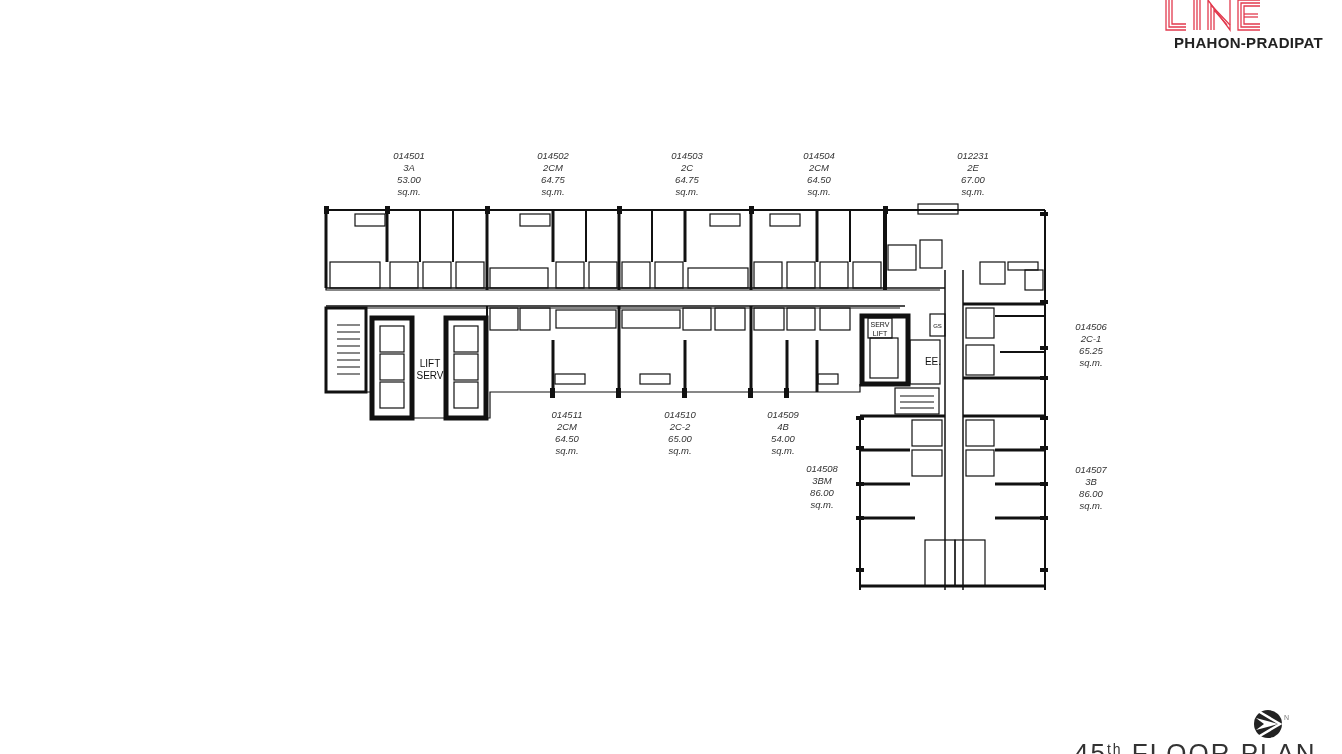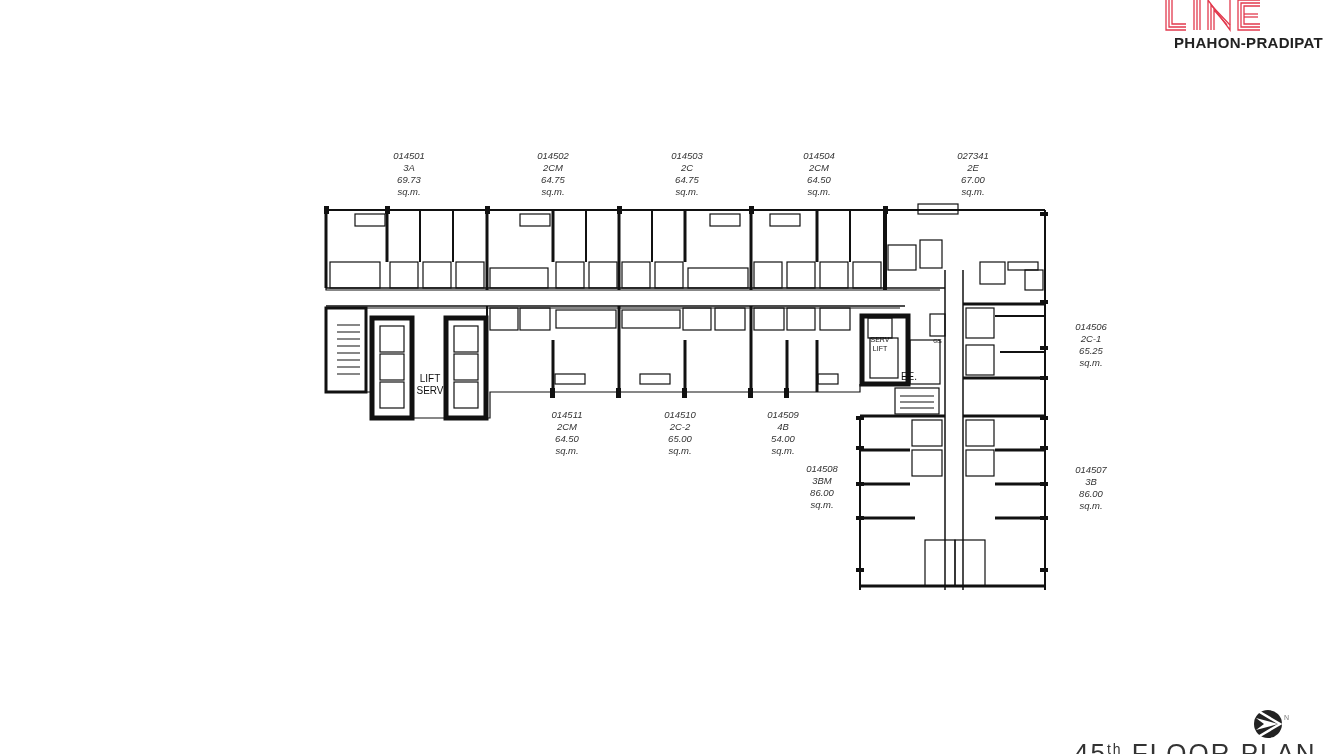--- a/index.html
+++ b/index.html
@@ -2,21 +2,21 @@
 <html><head>
 <meta charset="utf-8">
 <style>
   html,body{margin:0;padding:0;background:#fff;}
   body{width:1342px;height:754px;position:relative;overflow:hidden;font-family:"Liberation Sans",sans-serif;color:#222;}
   .logo{position:absolute;left:1160px;top:0;width:130px;height:48px;}
   .logo-sub{position:absolute;left:1174px;top:34px;font-size:15px;font-weight:bold;letter-spacing:0.3px;color:#222;}
   .plan{position:absolute;left:0;top:0;width:1342px;height:754px;}
   .unit-label{position:absolute;text-align:center;font-size:9.5px;line-height:12px;color:#333;width:70px;font-style:italic;}
   .unit-label span{display:block;}
-  .room-text{position:absolute;font-size:10px;font-weight:normal;color:#111;text-align:center;line-height:12px;margin-top:15px;}
+  .room-text{position:absolute;font-size:10px;font-weight:normal;color:#111;text-align:center;line-height:12px;}
   .north{position:absolute;left:1252px;top:708px;width:32px;height:32px;}
   .north-n{position:absolute;left:1284px;top:714px;font-size:7px;color:#777;}
   .title{position:absolute;left:1074px;top:740px;font-size:26px;letter-spacing:2px;color:#333;white-space:nowrap;line-height:26px;}
   .title sup{font-size:14px;vertical-align:top;position:relative;top:-4px;}
 </style>
 </head>
 <body>
 
 <svg class="logo" viewBox="0 0 130 48">
   <g fill="none" stroke="#e23a4e" stroke-width="1.3">
@@ -195,27 +195,27 @@
 </svg>
 
 <div class="room-text" style="left:410px;top:358px;width:40px;">
   <span style="display:block">LIFT</span>
   <span style="display:block">SERV</span>
 </div>
 <div class="room-text" style="left:866px;top:320px;width:28px;font-size:7px;line-height:9px;">
   <span style="display:block">SERV</span>
   <span style="display:block">LIFT</span>
 </div>
-<div class="room-text" style="left:896px;top:356px;width:26px;">EE.</div>
+<div class="room-text" style="left:920px;top:356px;width:26px;">EE.</div>
 <div class="room-text" style="left:930px;top:320px;width:15px;font-size:6px;">GS</div>
 
 <div class="unit-label" style="left:374px;top:150px;">
   <span>014501</span>
   <span>3A</span>
-  <span>69.73</span>
+  <span>53.00</span>
   <span>sq.m.</span>
 </div>
 <div class="unit-label" style="left:518px;top:150px;">
   <span>014502</span>
   <span>2CM</span>
   <span>64.75</span>
   <span>sq.m.</span>
 </div>
 <div class="unit-label" style="left:652px;top:150px;">
   <span>014503</span>
@@ -223,21 +223,21 @@
   <span>64.75</span>
   <span>sq.m.</span>
 </div>
 <div class="unit-label" style="left:784px;top:150px;">
   <span>014504</span>
   <span>2CM</span>
   <span>64.50</span>
   <span>sq.m.</span>
 </div>
 <div class="unit-label" style="left:938px;top:150px;">
-  <span>027341</span>
+  <span>012231</span>
   <span>2E</span>
   <span>67.00</span>
   <span>sq.m.</span>
 </div>
 <div class="unit-label" style="left:1056px;top:321px;">
   <span>014506</span>
   <span>2C-1</span>
   <span>65.25</span>
   <span>sq.m.</span>
 </div>

